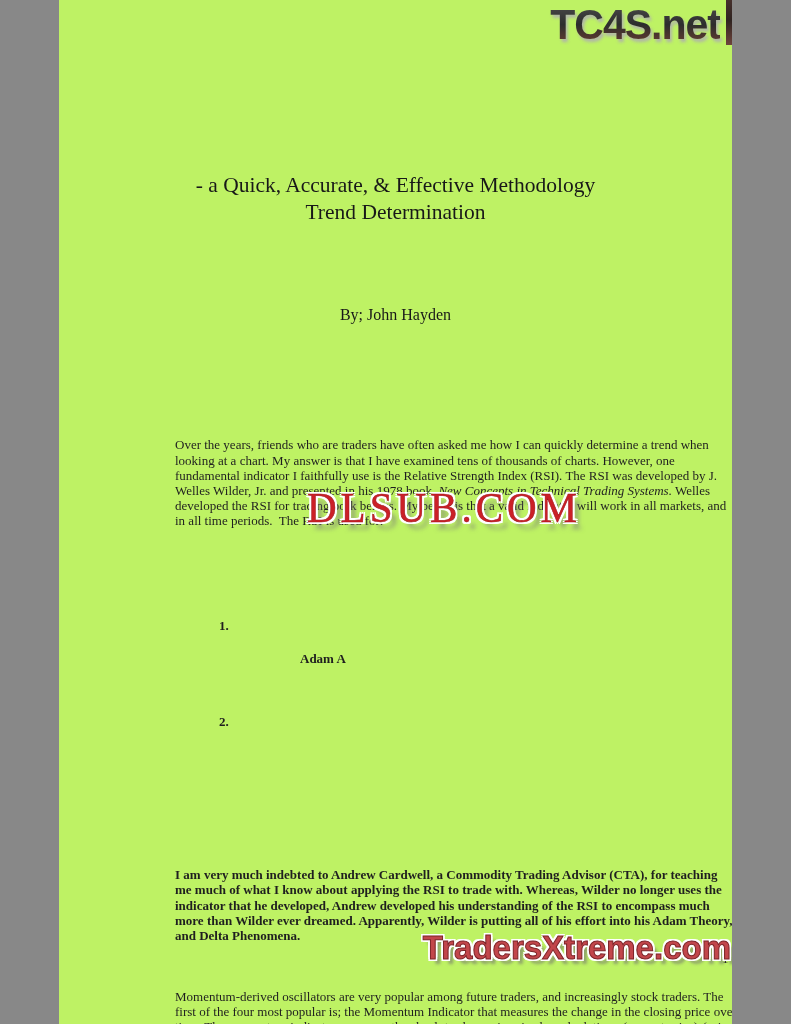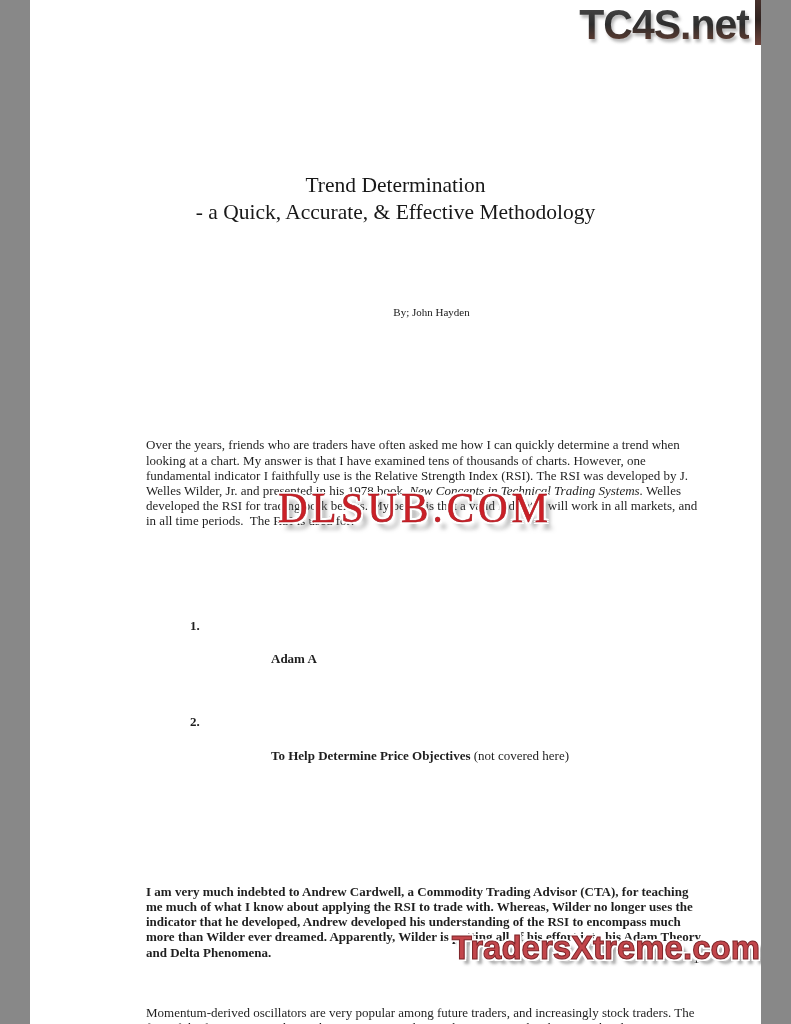--- a/index.html
+++ b/index.html
@@ -1,20 +1,20 @@
 <!DOCTYPE html>
 <html><head>
 <meta charset="utf-8">
 <style>
   html,body{margin:0;padding:0;background:#888;}
   .page{
     position:relative;
-    width:731px;height:1024px;
+    width:673px;height:1024px;
     margin:0 auto;
-    background:#ffffff;
+    background:#bef264;
     overflow:hidden;
     font-family:"Liberation Serif", serif;
     color:#1f1f1f;
   }
 
   
   .tc4s-logo{
     position:absolute;top:1px;right:12px;
     font-family:"Liberation Sans", sans-serif;
     font-weight:700;
@@ -37,23 +37,22 @@
   
   .title-block{
     position:absolute;top:172px;left:0;width:100%;
     text-align:center;
     font-size:21.5px;line-height:26.5px;
     color:#181818;
   }
   .byline{
     position:absolute;top:306px;left:0;width:100%;
     text-align:center;
-    font-size:11px;
+    font-size:16px;
     color:#181818;
-    margin-left:36px;
   }
 
   
   .content{
     position:absolute;top:407px;left:116px;width:562px;
     font-size:13px;line-height:15.2px;
     text-align:left;
     white-space:pre-wrap;
   }
   .para{margin:0;}
@@ -108,37 +107,36 @@
 </style>
 </head>
 <body>
 
 <div class="page">
 
   <div class="tc4s-logo">TC4S.net</div>
   <div class="edge-bar"></div>
 
   <div class="title-block">
+    <div>- a Quick, Accurate, &amp; Effective Methodology</div>
     <div>Trend Determination</div>
-    <div>- a Quick, Accurate, &amp; Effective Methodology</div>
   </div>
 
   <div class="byline">By; John Hayden</div>
 
   <div class="content">
     <p class="para p1"><span>Over the years, friends who are traders have often asked me how I can quickly determine a trend when looking at a chart. My answer is that I have examined tens of thousands of charts. However, one fundamental indicator I faithfully use is the Relative Strength Index (RSI). The RSI was developed by J. Welles Wilder, Jr. and presented in his 1978 book, </span><span class="seg-italic">New Concepts in Technical Trading Systems.</span><span> Welles developed the RSI for trading pork bellies. My belief is that a valid indicator will work in all markets, and in all time periods.  The RSI is used for:</span></p>
 
     <div class="uses-list">
       <div class="list-item">
         <span class="list-num">1.</span>
         <span class="list-text"><span class="seg-bold">Adam A</span></span>
       </div>
       <div class="list-item">
         <span class="list-num">2.</span>
-        <span class="list-text"><span class="seg-bold">To Help Determine Price Objectives</span><span> (not covered here)</span></span>
       </div>
     </div>
 
     <p class="para p2"><span>I am very much indebted to Andrew Cardwell, a Commodity Trading Advisor (CTA), for teaching me much of what I know about applying the RSI to trade with. Whereas, Wilder no longer uses the indicator that he developed, Andrew developed his understanding of the RSI to encompass much more than Wilder ever dreamed. Apparently, Wilder is putting all of his effort into his Adam Theory, and Delta Phenomena.</span></p>
     <p class="para p3"><span>Momentum-derived oscillators are very popular among future traders, and increasingly stock traders. The first of the four most popular is; the </span><span class="seg-underline">Momentum Indicator</span><span> that measures the change in the closing price over time. The momentum indicator measures the absolute change in price by calculating,  (present price)-(price ‘N’ time periods ago). The second most popular momentum indicator is the </span></p>
     
     
   </div>
 
   <div class="dlsub-watermark">DLSUB.COM</div>

